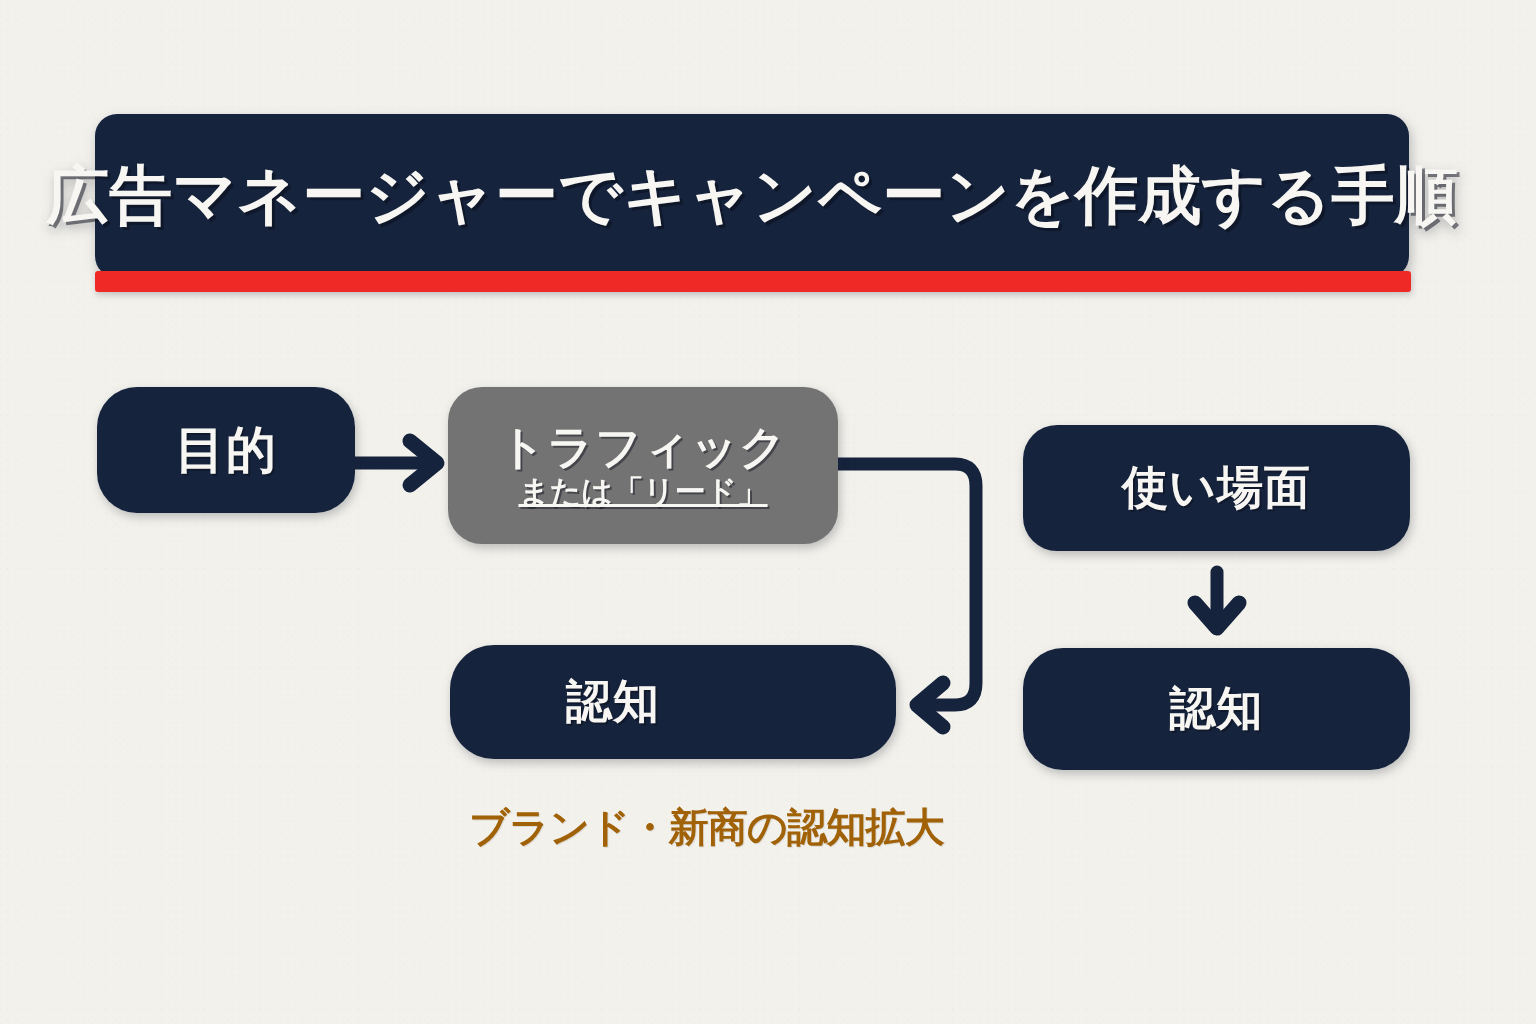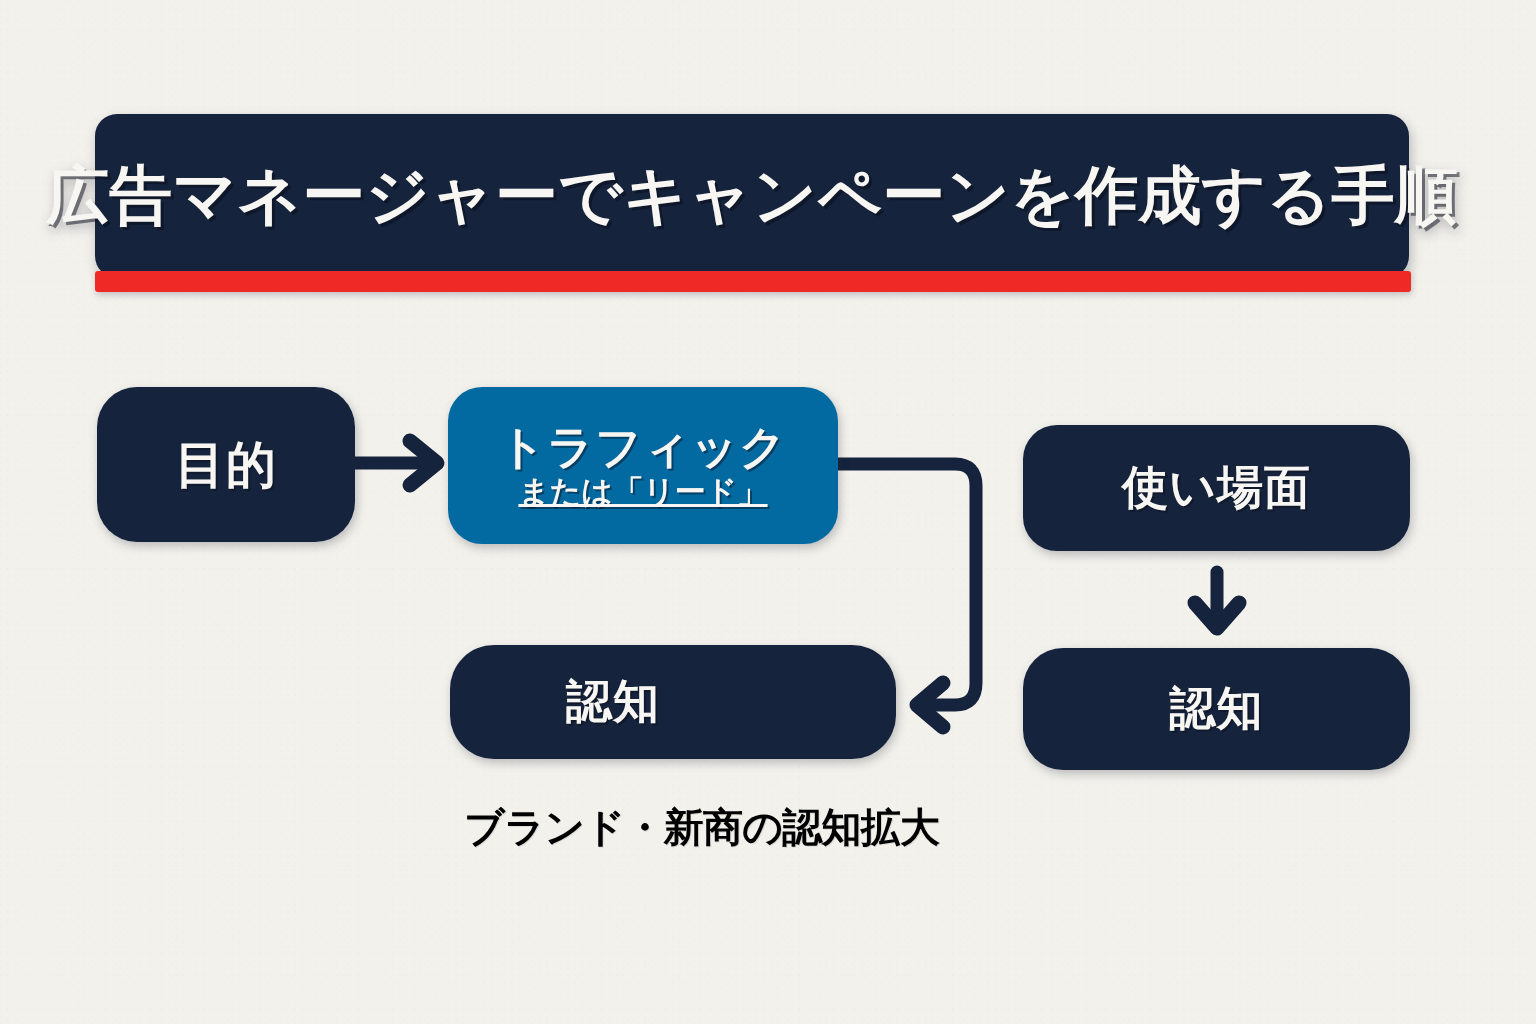--- a/index.html
+++ b/index.html
@@ -82,28 +82,28 @@
     width: 1316px;
     height: 21px;
     background: #ef2a26;
     border-radius: 3px;
     z-index: 3;
     filter: drop-shadow(1px 3px 3px rgba(30,34,48,0.22));
   }
 
   
   #node-objective {
-    left: 97px;  top: 387px;  width: 258px; height: 155px;
+    left: 97px;  top: 387px;  width: 258px; height: 126px;
     background: #16233d; border-radius: 40px;
   }
   #node-objective .label { font-size: 50px; }
 
   #node-traffic {
     left: 448px; top: 387px; width: 390px; height: 157px;
-    background: #0369a1; border-radius: 34px;
+    background: #737373; border-radius: 34px;
     flex-direction: column;
     justify-content: center;
   }
   #node-traffic .label-main { font-size: 46px; margin-bottom: 2px; }
   #node-traffic .label-sub  { font-size: 31px; letter-spacing: -0.01em; text-decoration: underline; }
 
   #node-awareness-left {
     left: 450px; top: 645px; width: 446px; height: 114px;
     background: #16233d; border-radius: 44px;
     justify-content: flex-start;
@@ -122,22 +122,22 @@
     background: #16233d; border-radius: 40px;
   }
   #node-awareness-right .label { font-size: 46px; }
 
   
   #caption-awareness {
     position: absolute;
     left: 464px;
     top: 800px;
     width: 480px;
-    text-align: left;
-    color: #000000;
+    text-align: right;
+    color: #a16207;
     font-size: 40px;
     font-weight: 700;
     letter-spacing: -0.02em;
     white-space: nowrap;
     z-index: 3;
     text-shadow: 1px 1px 0 rgba(120,120,120,0.18);
   }
 
   
   #connectors {

